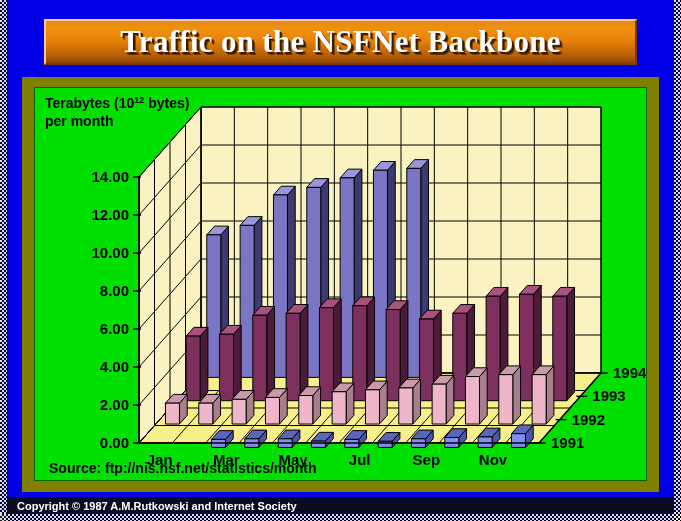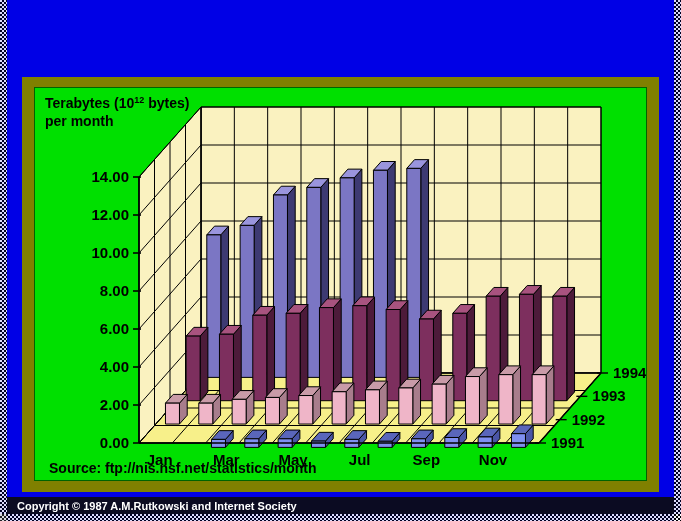--- a/index.html
+++ b/index.html
@@ -93,20 +93,23 @@
 </style>
 </head>
 <body>
 
 <div id="slide">
 
   <div class="dither left"></div>
   <div class="dither right"></div>
   <div class="dither bottom"></div>
 
+  <div id="title-bar">
+    <span id="title-text">Traffic on the NSFNet Backbone</span>
+  </div>
 
   <div id="panel">
     <div id="green">
 
       <svg id="chart-svg" width="611" height="392" viewBox="0 0 611 392">
         <g id="svg-root">
             <polygon points="166,285 566,285 566,19 166,19" fill="#faf2c0" stroke="#000" stroke-width="1"></polygon>
             <polygon points="104,355 166,285 166,19 104,89" fill="#faf2c0" stroke="#000" stroke-width="1"></polygon>
             <polygon points="104,355 504,355 566,285 166,285" fill="#f7f08a" stroke="#000" stroke-width="1"></polygon>
             <g>

